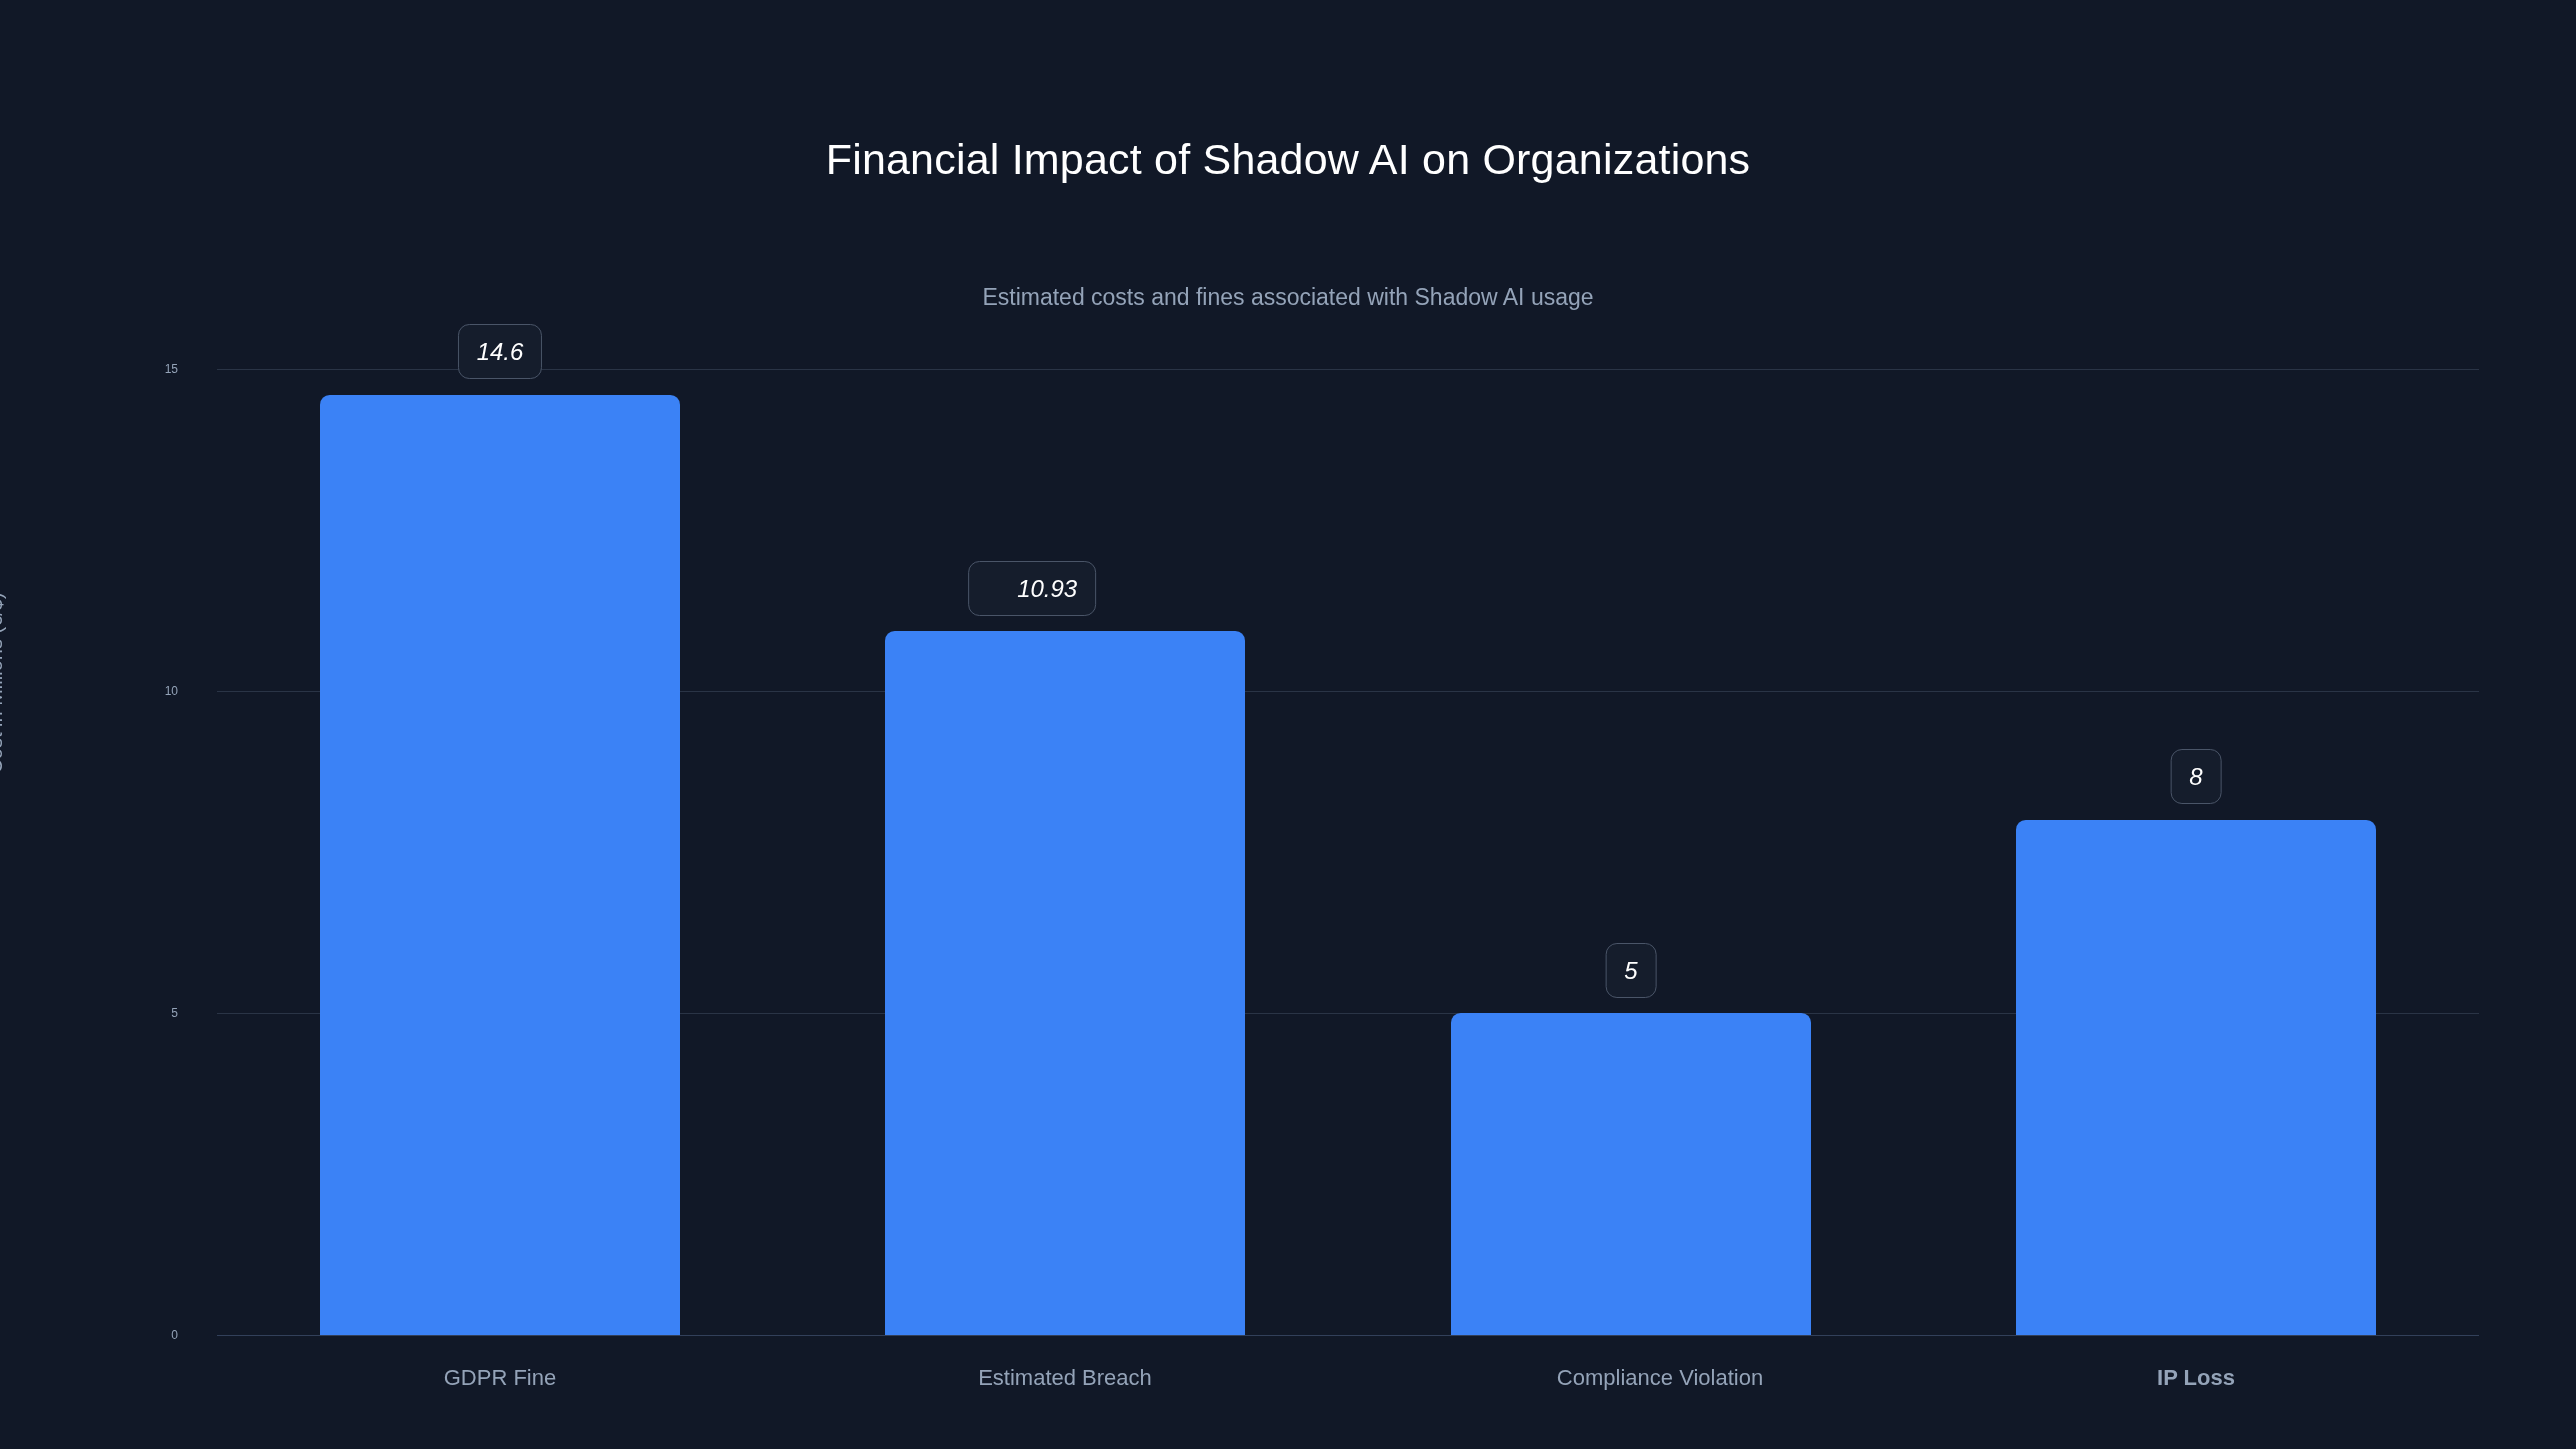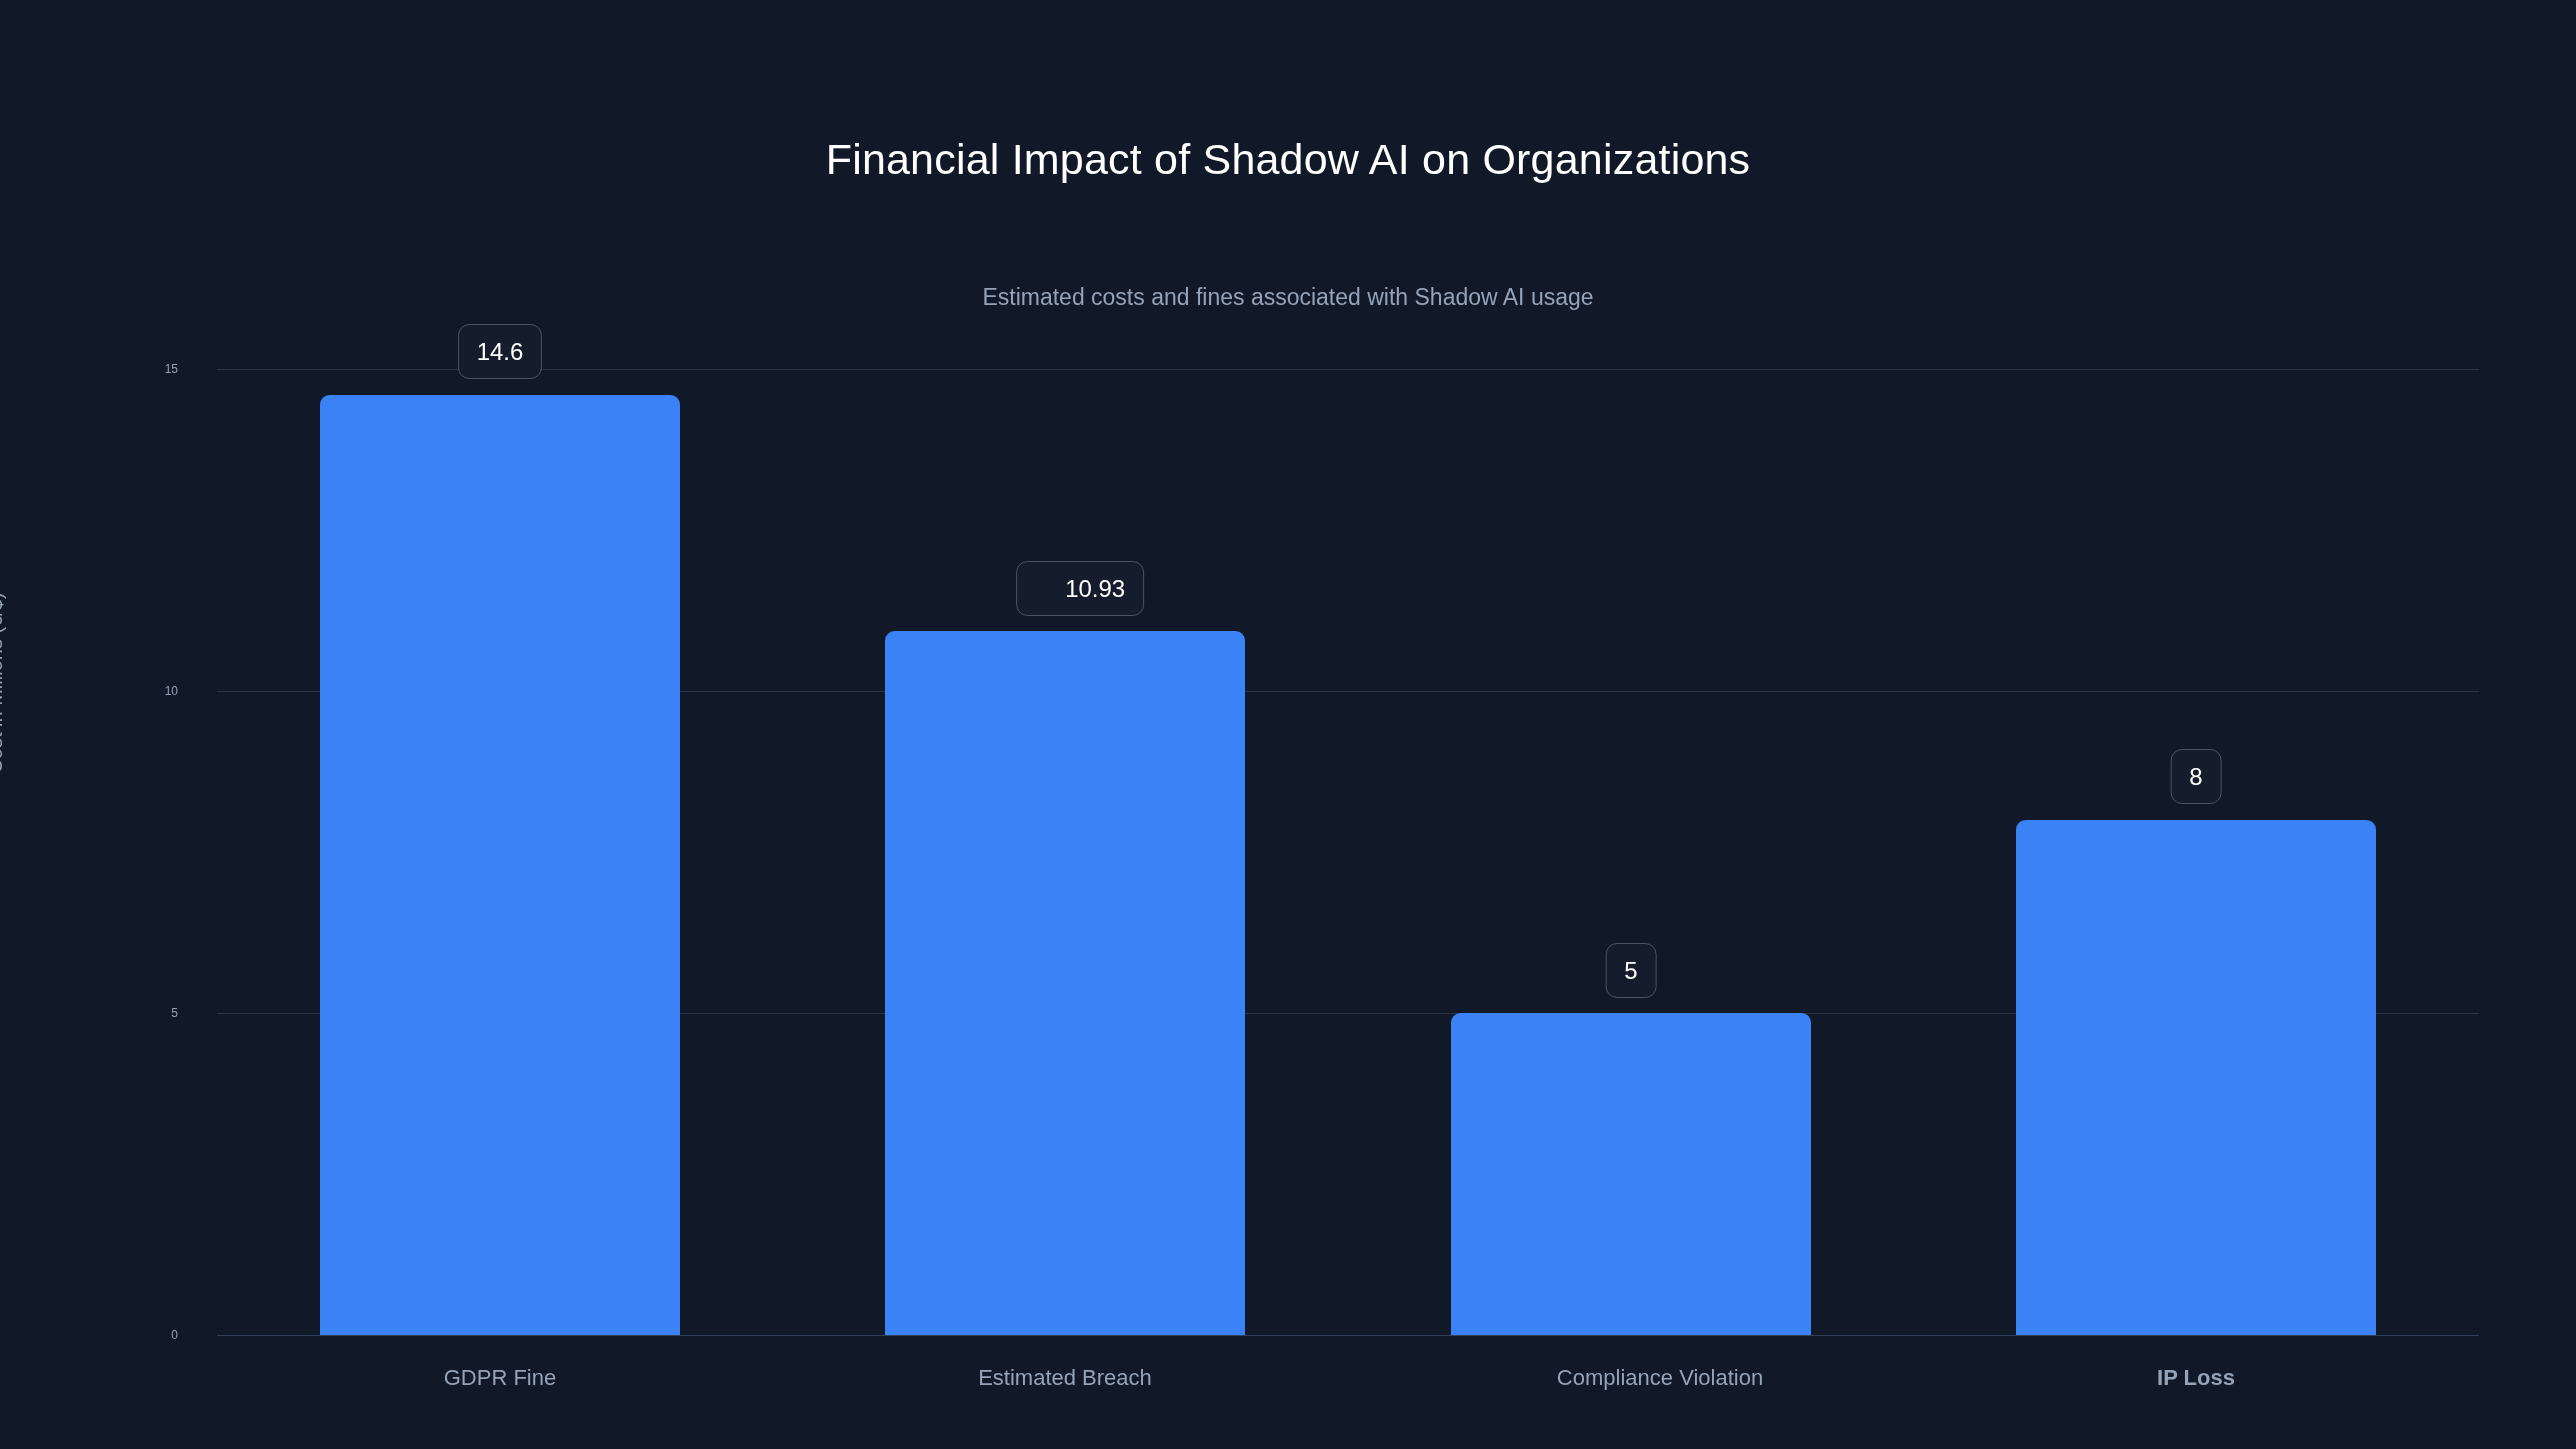--- a/index.html
+++ b/index.html
@@ -107,20 +107,21 @@
     background:var(--badge-bg);
     border:1.6px solid var(--badge-border);
     border-radius:11.3px;
     color:var(--text);
     font-size:24px;
     line-height:1;
     padding:14.5px 17.7px;
     white-space:nowrap;
     text-align:center;
     min-width:47px;
+    font-style:italic;
   }
 
   
   .xtick{
     position:absolute;
     top:1324px;
     transform:translateX(-50%);
     color:var(--muted);
     font-size:22px;
     white-space:nowrap;
@@ -152,21 +153,21 @@
 
     <div class="bar" style="left:103px;  width:360px; height:940px;"></div>
     <div class="bar" style="left: 668px; width: 360px; height: 704px;"></div>
     <div class="bar" style="left:1234px; width:360px; height:322px;"></div>
     <div class="bar" style="left:1799px; width:360px; height:515px;"></div>
   </div>
 
   <div id="baseline"></div>
 
   <div class="value-badge" style="left:500px;  top:283px;">14.6</div>
-  <div class="value-badge" style="left: 1080px; top: 520px; padding-left: 48px;">10.93</div>
+  <div class="value-badge" style="left: 1032px; top: 520px; padding-left: 48px;">10.93</div>
   <div class="value-badge" style="left:1631px; top:902px;">5</div>
   <div class="value-badge" style="left:2196px; top:708px;">8</div>
 
   <div class="xtick" style="left:500px;">GDPR Fine</div>
   <div class="xtick" style="left:1065px;">Estimated Breach</div>
   <div class="xtick" style="left:1660px;">Compliance Violation</div>
   <div class="xtick" style="left:2196px;font-weight:bold;">IP Loss</div>
 
 </div>
 

